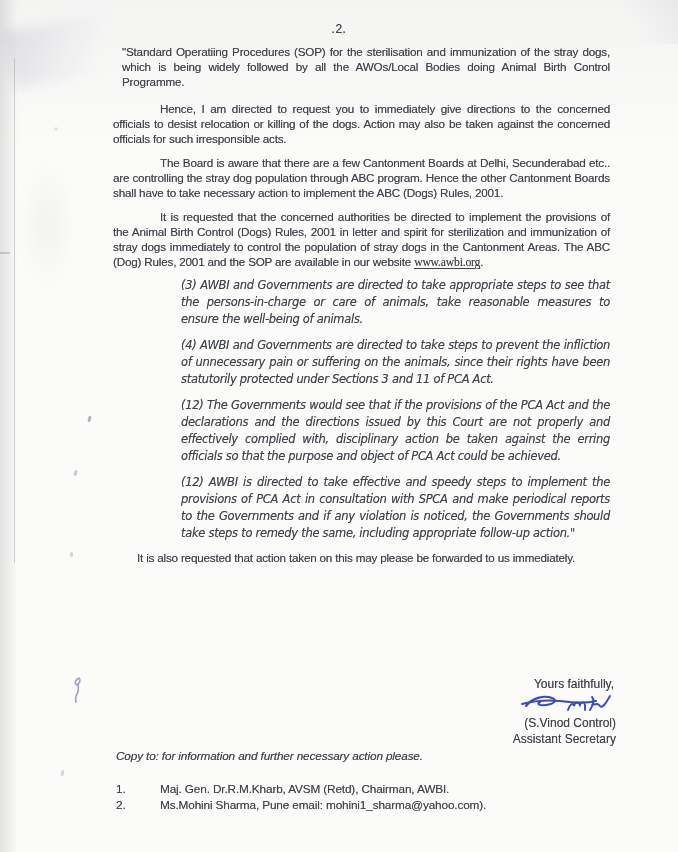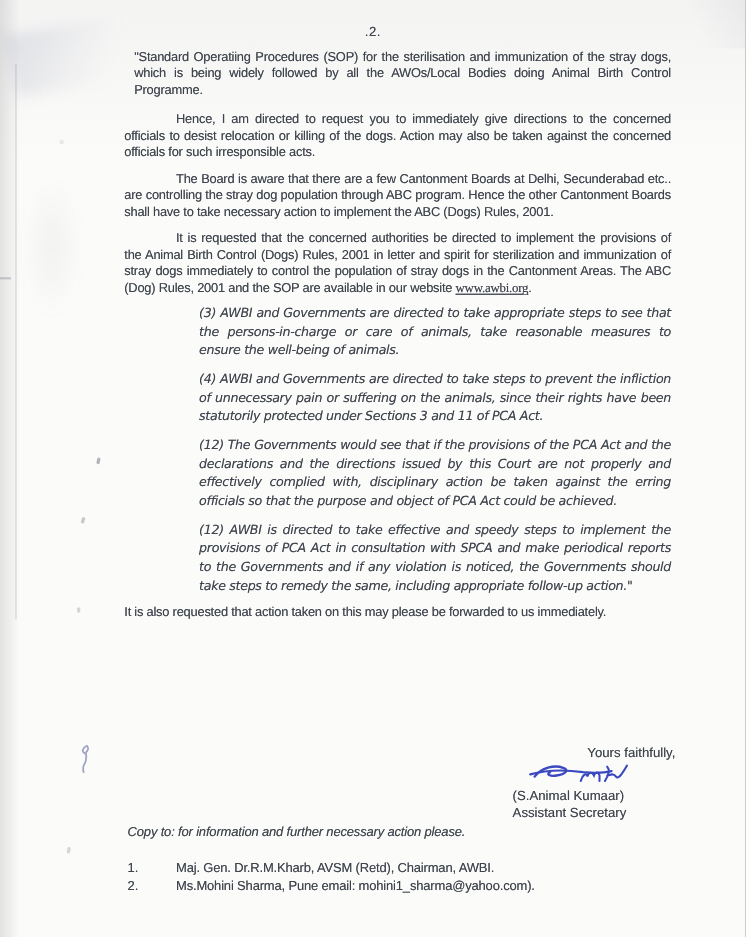--- a/index.html
+++ b/index.html
@@ -60,25 +60,25 @@
   .p-requested{margin-bottom:7px;}
   .p-supreme{text-indent:84px;margin-bottom:10px;}
   .weblink{text-decoration:underline;text-underline-offset:2px;font-family:Liberation Serif, serif;}
   .q{
     margin-left:68px;margin-bottom:9px;
     font-family:"DejaVu Sans",sans-serif;font-style:italic;
     font-size:11.5px;line-height:17px;letter-spacing:-.3px;
     text-shadow:0 0 .5px rgba(62,67,77,.55);
   }
   .q12{margin-bottom:8px;}
-  .p-closing{text-align:left;text-indent:0;}
+  .p-closing{text-align:left;text-indent:0;margin-left:24px;}
   
   .signoff{
     position:absolute;right:62px;top:676px;width:150px;
-    display:flex;flex-direction:column;align-items:flex-start;
+    display:flex;flex-direction:column;align-items:flex-end;
     font-size:12px;line-height:16px;
     text-shadow:0 0 .6px rgba(62,67,77,.6);
   }
   .signoff .vale{align-self:flex-end;margin-right:2px;}
   .signature{color:var(--sig-blue);margin:0 0 -3px 14px;}
   
   .copy{
     position:absolute;left:116px;top:748px;width:480px;
     font-size:11.8px;line-height:16px;letter-spacing:-.15px;
     text-shadow:0 0 .6px rgba(62,67,77,.6);
@@ -124,21 +124,21 @@
   </div>
 
   <div class="signoff">
     <div class="vale">Yours faithfully,</div>
     <svg class="signature" width="96" height="26" viewBox="0 0 96 26">
       <path d="M6,14 C12,6 24,3 32,6 C38,8 34,12 26,13 C20,14 16,12 20,10" fill="none" stroke="currentColor" stroke-width="2.1" stroke-linecap="round"></path>
       <path d="M2,12 C20,7 36,8 50,10 C60,11 68,11 76,9" fill="none" stroke="currentColor" stroke-width="2" stroke-linecap="round"></path>
       <path d="M48,18 C50,12 53,10 54,14 C55,10 58,9 60,13 C61,10 64,9 65,13 L65,18" fill="none" stroke="currentColor" stroke-width="1.9" stroke-linecap="round"></path>
       <path d="M70,18 C73,13 75,8 72,5 M72,13 C76,12 78,11 80,14 C82,17 86,11 90,4" fill="none" stroke="currentColor" stroke-width="1.9" stroke-linecap="round"></path>
     </svg>
-    <div>(S.Animal Kumaar)</div>
+    <div>(S.Vinod Control)</div>
     <div>Assistant Secretary</div>
   </div>
 
   <div class="copy">
     <div class="copy-h">Copy to: for information and further necessary action please.</div>
     <div class="copy-row">
       <span class="num">1.</span>
       <span class="txt">Maj. Gen. Dr.R.M.Kharb, AVSM (Retd), Chairman, AWBI.</span>
     </div>
     <div class="copy-row">

